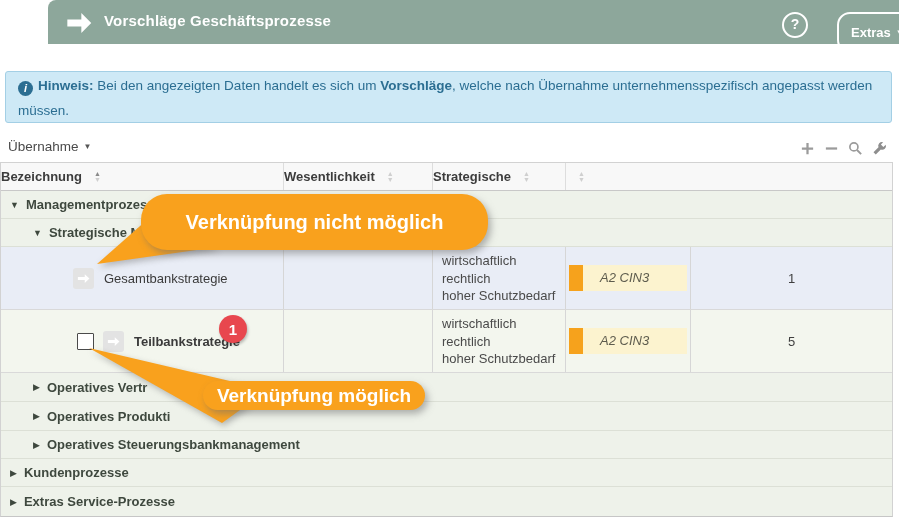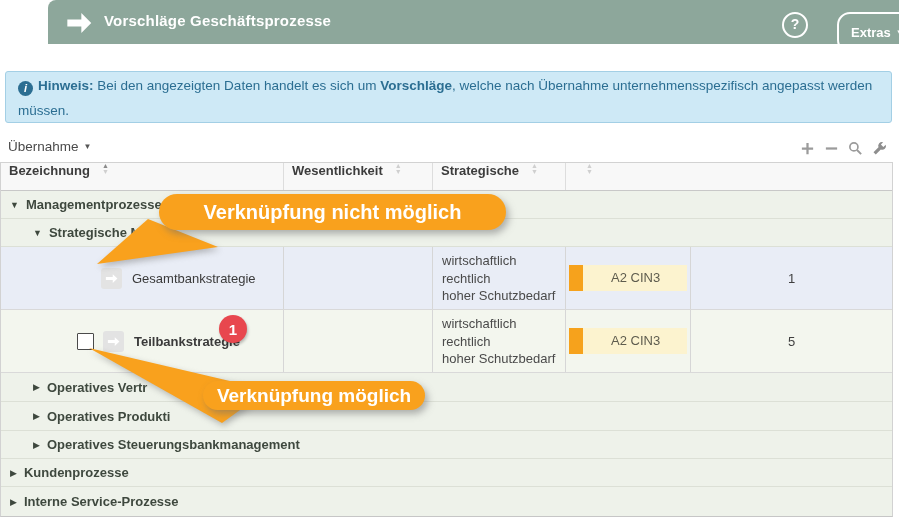--- a/index.html
+++ b/index.html
@@ -30,63 +30,63 @@
   .select-dd{position:absolute;left:8px;top:139px;font-size:13.5px;color:#4a4a4a;cursor:pointer;}
   .select-dd .dd-caret{font-size:8px;color:#555;margin-left:5px;vertical-align:2px;}
   .tbl-icons{position:absolute;right:12px;top:141px;display:flex;gap:9px;}
   .tico{width:15px;height:15px;cursor:pointer;}
 
   
   .tbl{position:absolute;left:0px;top:162px;width:893px;box-sizing:border-box;
     border:1px solid #D2D2D2;border-bottom:1px solid #C6C6C6;font-size:13px;}
   .thead{display:grid;grid-template-columns:282px 149px 133px 125px auto;height:28px;box-sizing:border-box;
     background:#F8F8F8;border-bottom:1px solid #C8C8C8;}
-  .th{display:flex;padding-left:8px;color:#3C3C3C;font-weight:bold;cursor:pointer;box-sizing:border-box;}
+  .th{display:flex;align-items:center;padding-left:0;color:#3C3C3C;font-weight:bold;cursor:pointer;box-sizing:border-box;}
   .th + .th{border-left:1px solid #DDDDDD;}
   .sorters{margin-left:12px;display:inline-flex;flex-direction:column;line-height:6px;}
   .sorters span{font-size:7px;color:#CFCFCF;}
   .sorters .active{color:#8A8A8A;}
 
   .grow{display:flex;align-items:center;height:28px;box-sizing:border-box;background:#EEF2EA;
     border-bottom:1px solid #DCE0D6;cursor:pointer;}
   .grow:last-child{border-bottom:none;}
   .tri{font-size:9px;color:#3E483E;margin-right:7px;}
   .glabel{font-weight:bold;color:#3E483E;font-size:13px;}
   .lvl1{padding-left:9px;}
   .lvl2{padding-left:32px;}
 
   .prow{display:grid;grid-template-columns:282px 149px 133px 125px auto;height:63px;box-sizing:border-box;
     border-bottom:1px solid #D9D9D9;}
   .prow.blue{background:#E9EDF6;}
   .prow.green{background:#F3F6EE;}
   .pcell{box-sizing:border-box;}
   .pcell + .pcell{border-left:1px solid #D6D6D6;}
   .name-cell{display:flex;align-items:center;}
-  .name-cell.c1{padding-left:100px;}
+  .name-cell.c1{padding-left:72px;}
   .name-cell.c2{padding-left:76px;}
   .arrow-btn{width:21px;height:21px;background:#E3E3E3;border-radius:3px;display:flex;align-items:center;
     justify-content:center;cursor:pointer;flex:none;}
   .arrow-btn svg{width:15px;height:15px;}
   .pname{margin-left:10px;color:#3A3A3A;}
   .pname.bold{font-weight:bold;}
   .cbx{width:15px;height:15px;background:#fff;border:1px solid #4A4A4A;border-radius:1px;margin-right:9px;cursor:pointer;flex:none;}
   .wes-cell{padding:5px 0 0 9px;line-height:17.5px;color:#4A4A4A;}
   .schutz-cell{display:flex;align-items:center;padding:0 3px;}
   .sbadge{display:flex;height:26px;width:100%;}
   .sbadge .sq{width:14px;background:#F6A21C;flex:none;}
-  .sbadge .lbl{flex:1;background:#FCF3CF;color:#5E5C4E;font-size:13px;line-height:26px;padding-left:28px;}
+  .sbadge .lbl{flex:1;background:#FCF3CF;color:#5E5C4E;font-size:13px;line-height:26px;padding-left:17px;font-style:italic;}
   .num-cell{display:flex;align-items:center;justify-content:center;color:#3F3F3F;}
 
   
   .tails{position:absolute;left:0;top:0;z-index:9;pointer-events:none;
     filter:drop-shadow(2px 3px 3px rgba(110,110,110,.45));}
   .callout{position:absolute;z-index:10;background:#F9A11D;color:#fff;font-weight:bold;
     display:flex;align-items:center;justify-content:center;
     box-shadow:3px 4px 7px rgba(110,110,110,.5);}
-  .callout1{left:159px;top:194px;width:347px;height:36px;border-radius:26px;font-size:20px;}
+  .callout1{left:141px;top:194px;width:347px;height:56px;border-radius:26px;font-size:20px;}
   .callout2{left:203px;top:381px;width:222px;height:29px;border-radius:23px;font-size:19px;}
   .badge{position:absolute;left:219px;top:315px;width:28px;height:28px;border-radius:50%;z-index:8;
     background:#E8474E;color:#fff;font-weight:bold;font-size:15px;display:flex;align-items:center;
     justify-content:center;box-shadow:1px 2px 3px rgba(0,0,0,.25);}
 </style>
 </head>
 <body>
 
 <div class="dialog">
 
@@ -232,21 +232,21 @@
     <div class="grow lvl2">
       <span class="tri">▶</span>
       <span class="glabel">Operatives Steuerungsbankmanagement</span>
     </div>
     <div class="grow lvl1">
       <span class="tri">▶</span>
       <span class="glabel">Kundenprozesse</span>
     </div>
     <div class="grow lvl1" style="height:29px">
       <span class="tri">▶</span>
-      <span class="glabel">Interne Service-Prozesse</span>
+      <span class="glabel">Extras Service-Prozesse</span>
     </div>
   </div>
 
   <svg class="tails" width="899" height="521">
     <polygon points="97,264 148,219 218,247" fill="#F9A11D"></polygon>
     <polygon points="89,348 268,390 222,423" fill="#F9A11D"></polygon>
   </svg>
   <div class="callout callout1">
     <span>Verknüpfung nicht möglich</span>
   </div>

